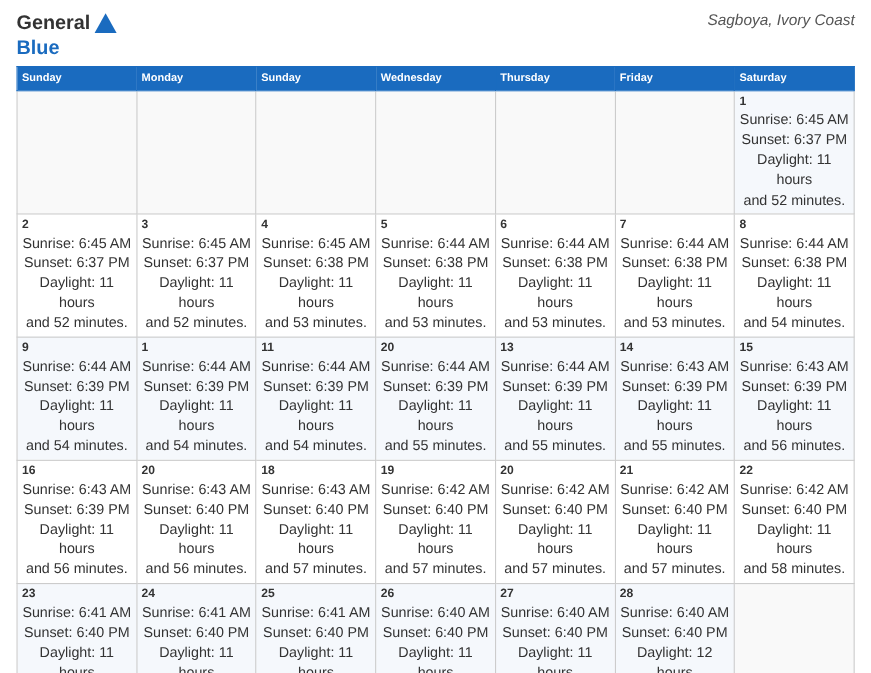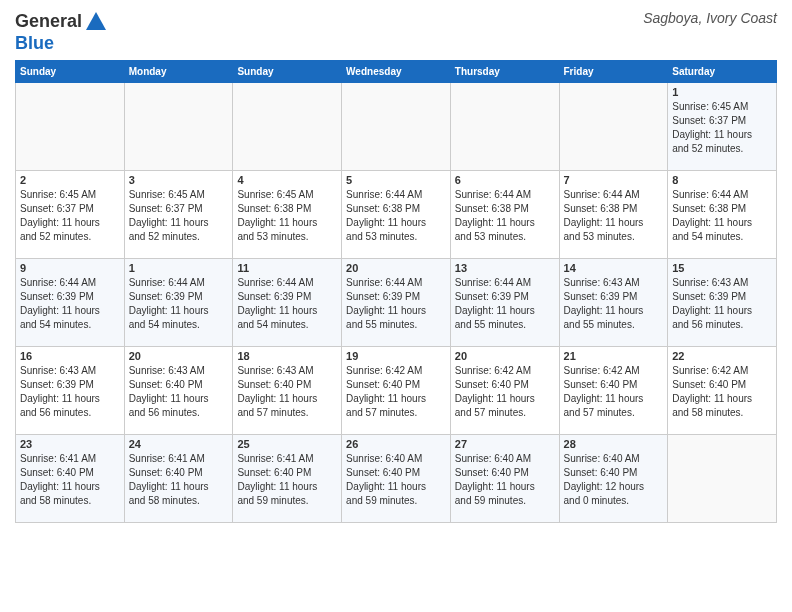--- a/index.html
+++ b/index.html
@@ -79,23 +79,24 @@
     .calendar tbody tr:nth-child(even) td {
       background: #fff;
     }
     .day-num {
       font-size: 11px;
       font-weight: bold;
       display: block;
       margin-bottom: 2px;
     }
     .day-info {
-      font-size: 10px;
+      font-size: 13px;
       line-height: 1.4;
       color: #333;
+      text-align: center;
     }
     .empty-cell {
       background: #f9f9f9 !important;
     }
   </style>
 </head>
 <body>
 
 <div class="page">
   <div class="header">

